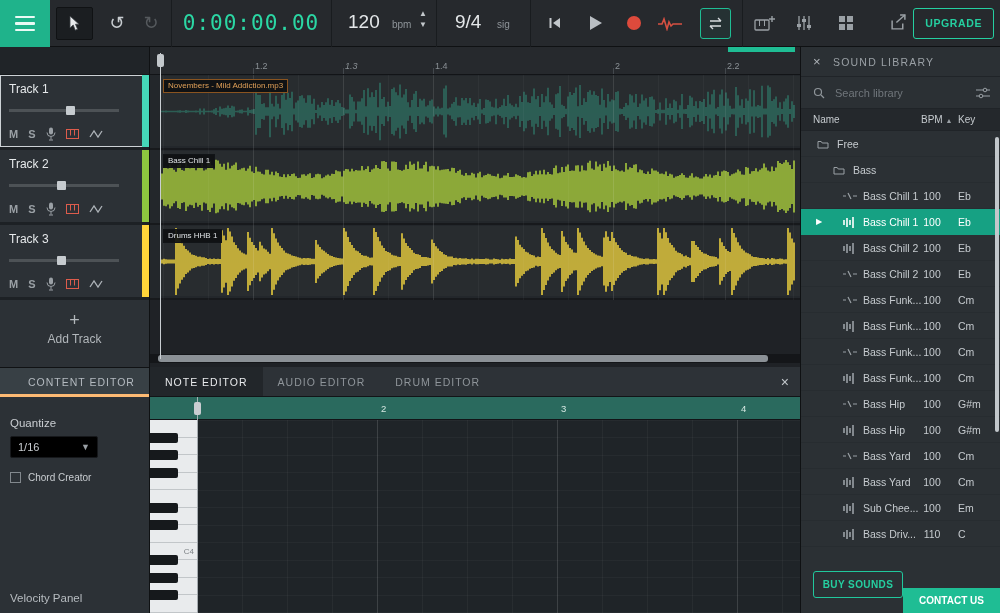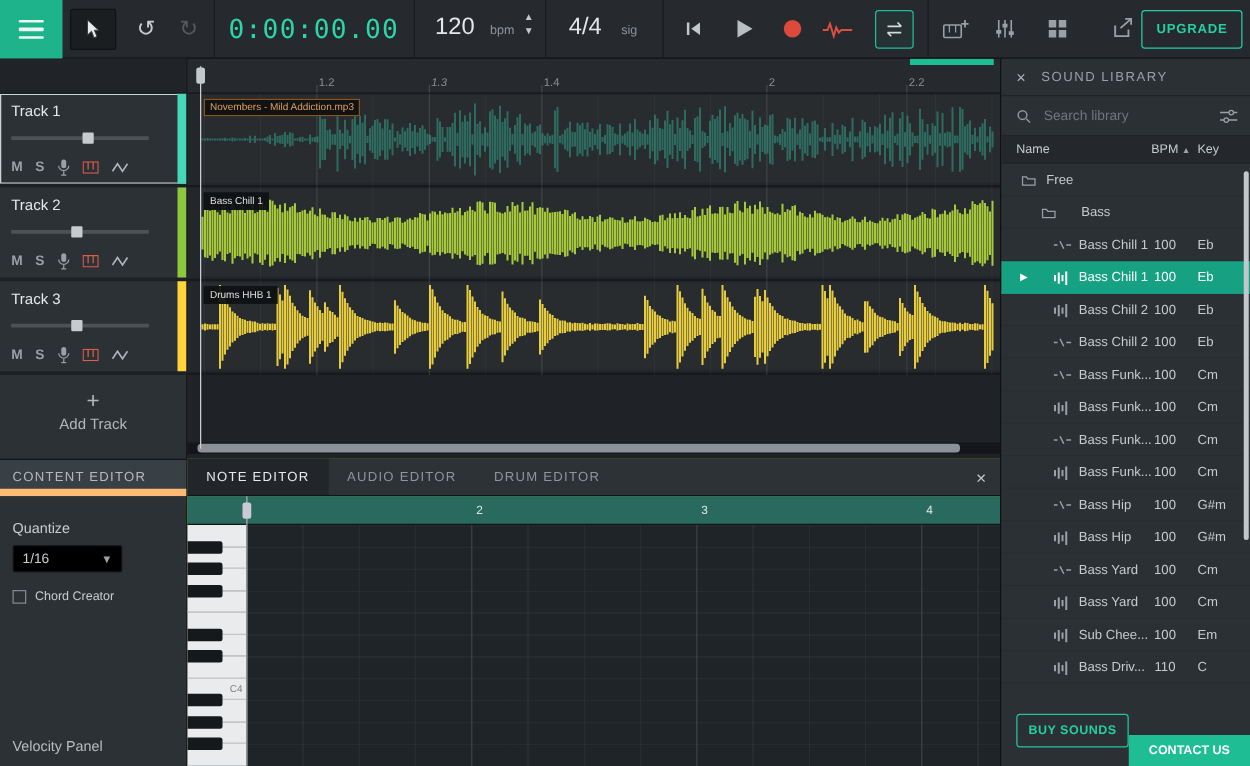--- a/index.html
+++ b/index.html
@@ -37,21 +37,21 @@
   .tname{position:absolute;left:9px;top:7px;font-size:12px;color:#e6e9eb}
   .sl{position:absolute;left:9px;top:34px;width:110px;height:3px;background:#4d5256}
   .thumb{position:absolute;top:-3px;width:9px;height:9px;background:#c6cbcf;border-radius:1px}
   .ticons{position:absolute;left:9px;bottom:6px;display:flex;align-items:center;gap:10px}
   .ms{font-size:11px;font-weight:bold;color:#9aa0a5;cursor:pointer}
   .tic{display:flex;align-items:center;cursor:pointer;color:#9aa0a5}
   .strip{position:absolute;right:0;top:0;width:7px;height:100%}
   .addtrack{height:67px;text-align:center;color:#b2b7bb;padding-top:10px;cursor:pointer}
   .addtrack .plus{font-size:18px;line-height:20px}
   .addtrack .add-label{font-size:12px;margin-top:2px}
-  .ce-head{height:30px;background:#384045;border-top:1px solid #101214;border-bottom:6px solid #fdba74;line-height:29px;padding-left:10px;font-size:10.5px;letter-spacing:1px;color:#b4bac0}
+  .ce-head{height:30px;background:#384045;border-top:1px solid #101214;border-bottom:3px solid #fdba74;line-height:29px;padding-left:28px;font-size:10.5px;letter-spacing:1px;color:#b4bac0}
   .ce-body{position:relative;height:216px;background:#2c3136;padding:14px 10px}
   .q-label{font-size:11.5px;color:#c9cdd1;margin-top:6px}
   .q-select{margin-top:7px;width:88px;height:22px;background:#000000;border:1px solid #16181b;border-radius:2px;font-size:11px;color:#c9cdd1;line-height:20px;padding:0 7px;cursor:pointer;display:flex;justify-content:space-between}
   .caret{font-size:9px;color:#9aa0a5}
   .chk-row{margin-top:14px;display:flex;align-items:center;gap:7px;cursor:pointer}
   .chk{width:11px;height:11px;border:1px solid #82888d}
   .chk-label{font-size:10px;color:#c9cdd1}
   .vel{position:absolute;left:10px;bottom:9px;font-size:11.5px;color:#b7bcc0}
 
   
@@ -146,21 +146,21 @@
     <div class="sep" style="left:171px"></div>
     <div class="time">0:00:00.00</div>
     <div class="sep" style="left:331px"></div>
     <span class="bpm-val">120</span>
     <span class="bpm-unit">bpm</span>
     <div class="stepper">
       <span>▲</span>
       <span>▼</span>
     </div>
     <div class="sep" style="left:436px"></div>
-    <span class="sig-val">4/4</span>
+    <span class="sig-val">9/4</span>
     <span class="sig-unit">sig</span>
     <div class="sep" style="left:530px"></div>
     <span class="ticon" style="left:548px;top:16px">
       <svg width="14" height="14" viewBox="0 0 14 14">
           <path d="M2.5 2v10" stroke="#c2c7cb" stroke-width="2"></path>
           <path d="M12 2L5 7l7 5z" fill="#c2c7cb"></path>
         </svg>
       </span>
     <span class="ticon" style="left:588px;top:15px">
       <svg width="15" height="16" viewBox="0 0 15 16">
@@ -479,21 +479,21 @@
             </svg>
           </span>
           <span class="lname" style="left: 36px;">Free</span>
         </div>
         <div class="lrow">
           <span class="fic" style="left: 32px;">
             <svg width="12" height="10" viewBox="0 0 12 10">
               <path d="M1 2.5h3.2l1 1.5H11v5H1z" fill="none" stroke="currentColor"></path>
             </svg>
           </span>
-          <span class="lname" style="left: 64px; text-align: center;">Bass</span>
+          <span class="lname" style="left: 52px; text-align: center;">Bass</span>
         </div>
         <div class="lrow">
           <span class="wic">
             <svg width="14" height="10" viewBox="0 0 14 10">
               <path d="M0 5h3M5 2l3 6M10 5h4" stroke="currentColor" stroke-width="1.2" fill="none"></path>
             </svg>
           </span>
           <span class="lname s">Bass Chill 1</span>
           <span class="lbpm">100</span>
           <span class="lkey">Eb</span>

